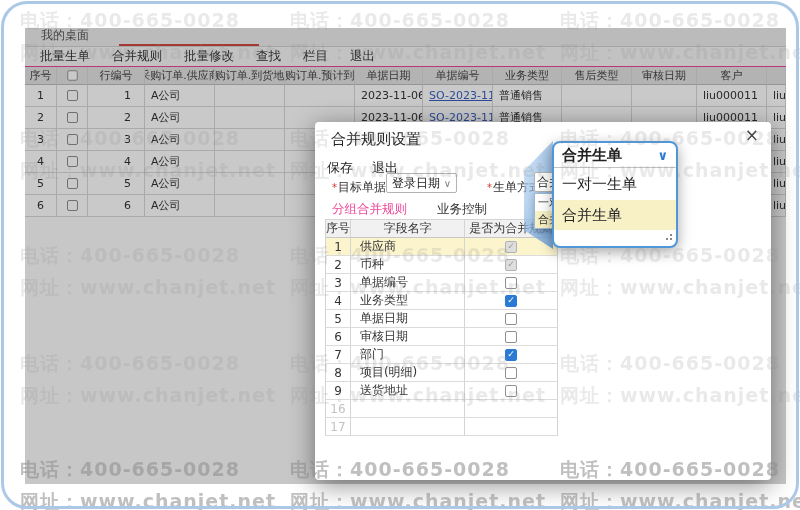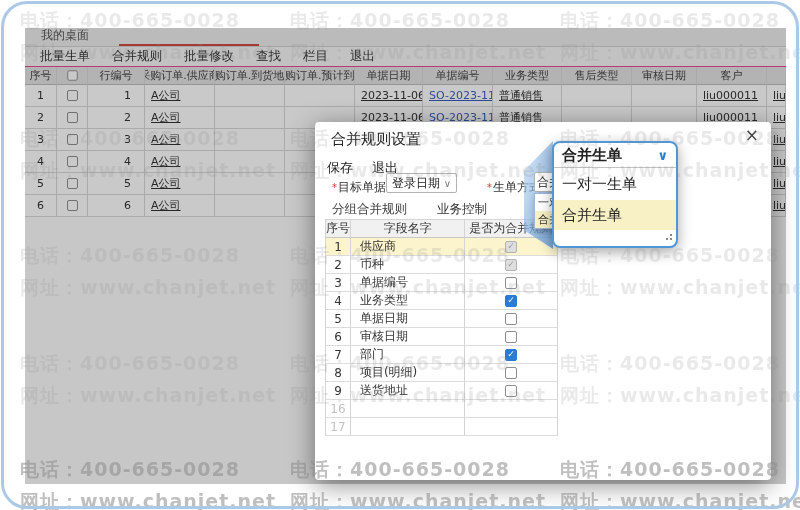--- a/index.html
+++ b/index.html
@@ -13,41 +13,41 @@
   .tab.active{color:#cf4a44;border-bottom:2px solid #cf4a44;padding-bottom:15px;}
   .toolbar{position:absolute;left:0;top:19px;width:761px;height:20px;background:#f7f7f7;border-bottom:1px solid #ec4899;display:flex;align-items:center;padding-left:4px;box-sizing:border-box;}
   .tbtn{font-size:12.5px;color:#2e2e2e;padding:0 11px;white-space:nowrap;}
   .grid{position:absolute;left:0;top:39px;width:761px;}
   .g-row{display:flex;height:22px;background:#fff;}
   .g-row.hd{height:18px;background:#e3e3e3;}
   .g-cell{box-sizing:border-box;border-right:1px solid #d8d8d8;border-bottom:1px solid #d8d8d8;font-size:11px;color:#333;display:flex;align-items:center;overflow:hidden;white-space:nowrap;}
   .g-row.hd .g-cell{border-bottom:1px solid #bdbdbd;color:#444;justify-content:center;}
   .g-cell.c-center{justify-content:center;}
   .g-cell.c-right{justify-content:flex-end;padding-right:13px;}
-  .g-cell.c-left{padding-left:6px;text-decoration:underline;}
+  .g-cell.c-left{padding-left:6px;}
   .g-link{color:#3a5fc0;text-decoration:underline;}
   .dim{position:absolute;inset:0;background:rgba(0,0,0,0.21);z-index:2;}
   
   .cb{width:11px;height:11px;border:1px solid #8f8f8f;border-radius:2px;background:#fff;display:inline-block;position:relative;box-sizing:border-box;}
   .cb.on{background:#2b7bd4;border-color:#2b7bd4;}
   .cb.on::after{content:"\2713";color:#fff;font-size:9px;position:absolute;left:1px;top:-1px;}
   .cb.dis{background:#dedede;border-color:#b2b2b2;}
   .cb.dis::after{content:"\2713";color:#9a9a9a;font-size:9px;position:absolute;left:1px;top:-1px;}
   
   .modal{position:absolute;left:315px;top:122px;width:456px;height:358px;background:#fff;border-radius:4px;box-shadow:0 5px 26px rgba(0,0,0,.45);z-index:10;}
   .m-title{position:absolute;left:16px;top:8px;font-size:15px;color:#222;font-weight:500;}
   .m-close{position:absolute;right:12px;top:4px;font-size:17px;color:#444;line-height:18px;}
   .m-act{position:absolute;top:37px;font-size:13px;color:#222;}
   .m-lbl{position:absolute;font-size:12px;color:#333;white-space:nowrap;}
   .req{color:#d0342c;font-size:10px;margin-right:1px;}
   .sel{position:absolute;height:20px;border:1px solid #b3b3b3;border-radius:2px;background:#fff;display:flex;align-items:center;padding:0 5px;font-size:12px;color:#222;box-sizing:border-box;white-space:nowrap;overflow:hidden;}
   .chev{margin-left:auto;color:#7e7e7e;font-size:10px;}
   .m-tabs{position:absolute;left:17px;top:79px;display:flex;gap:30px;font-size:12.5px;}
   .m-tab{color:#333;padding-bottom:3px;}
-  .m-tab.active{color:#404040;border-bottom:2px solid #3d7fd6;}
+  .m-tab.active{color:#ec4899;border-bottom:2px solid #3d7fd6;}
   .rtbl{position:absolute;left:10px;top:97px;width:233px;}
   .r-row{display:flex;height:18px;background:#fff;}
   .r-row.hd{background:#f1f1f1;}
   .r-row.hl{background:#fbf4cd;}
   .r-cell{box-sizing:border-box;border-right:1px solid #d4d4d4;border-bottom:1px solid #dcdcdc;font-size:12px;color:#333;display:flex;align-items:center;overflow:hidden;white-space:nowrap;}
   .r-row.hd .r-cell{justify-content:center;color:#333;border-bottom:1px solid #c7c7c7;}
   .rtbl .r-row{border-left:1px solid #d4d4d4;}
   .rtbl{border-top:1px solid #d4d4d4;}
   .r-seq{justify-content:center;}
   .r-seq.empty{color:#c2c2c2;}

